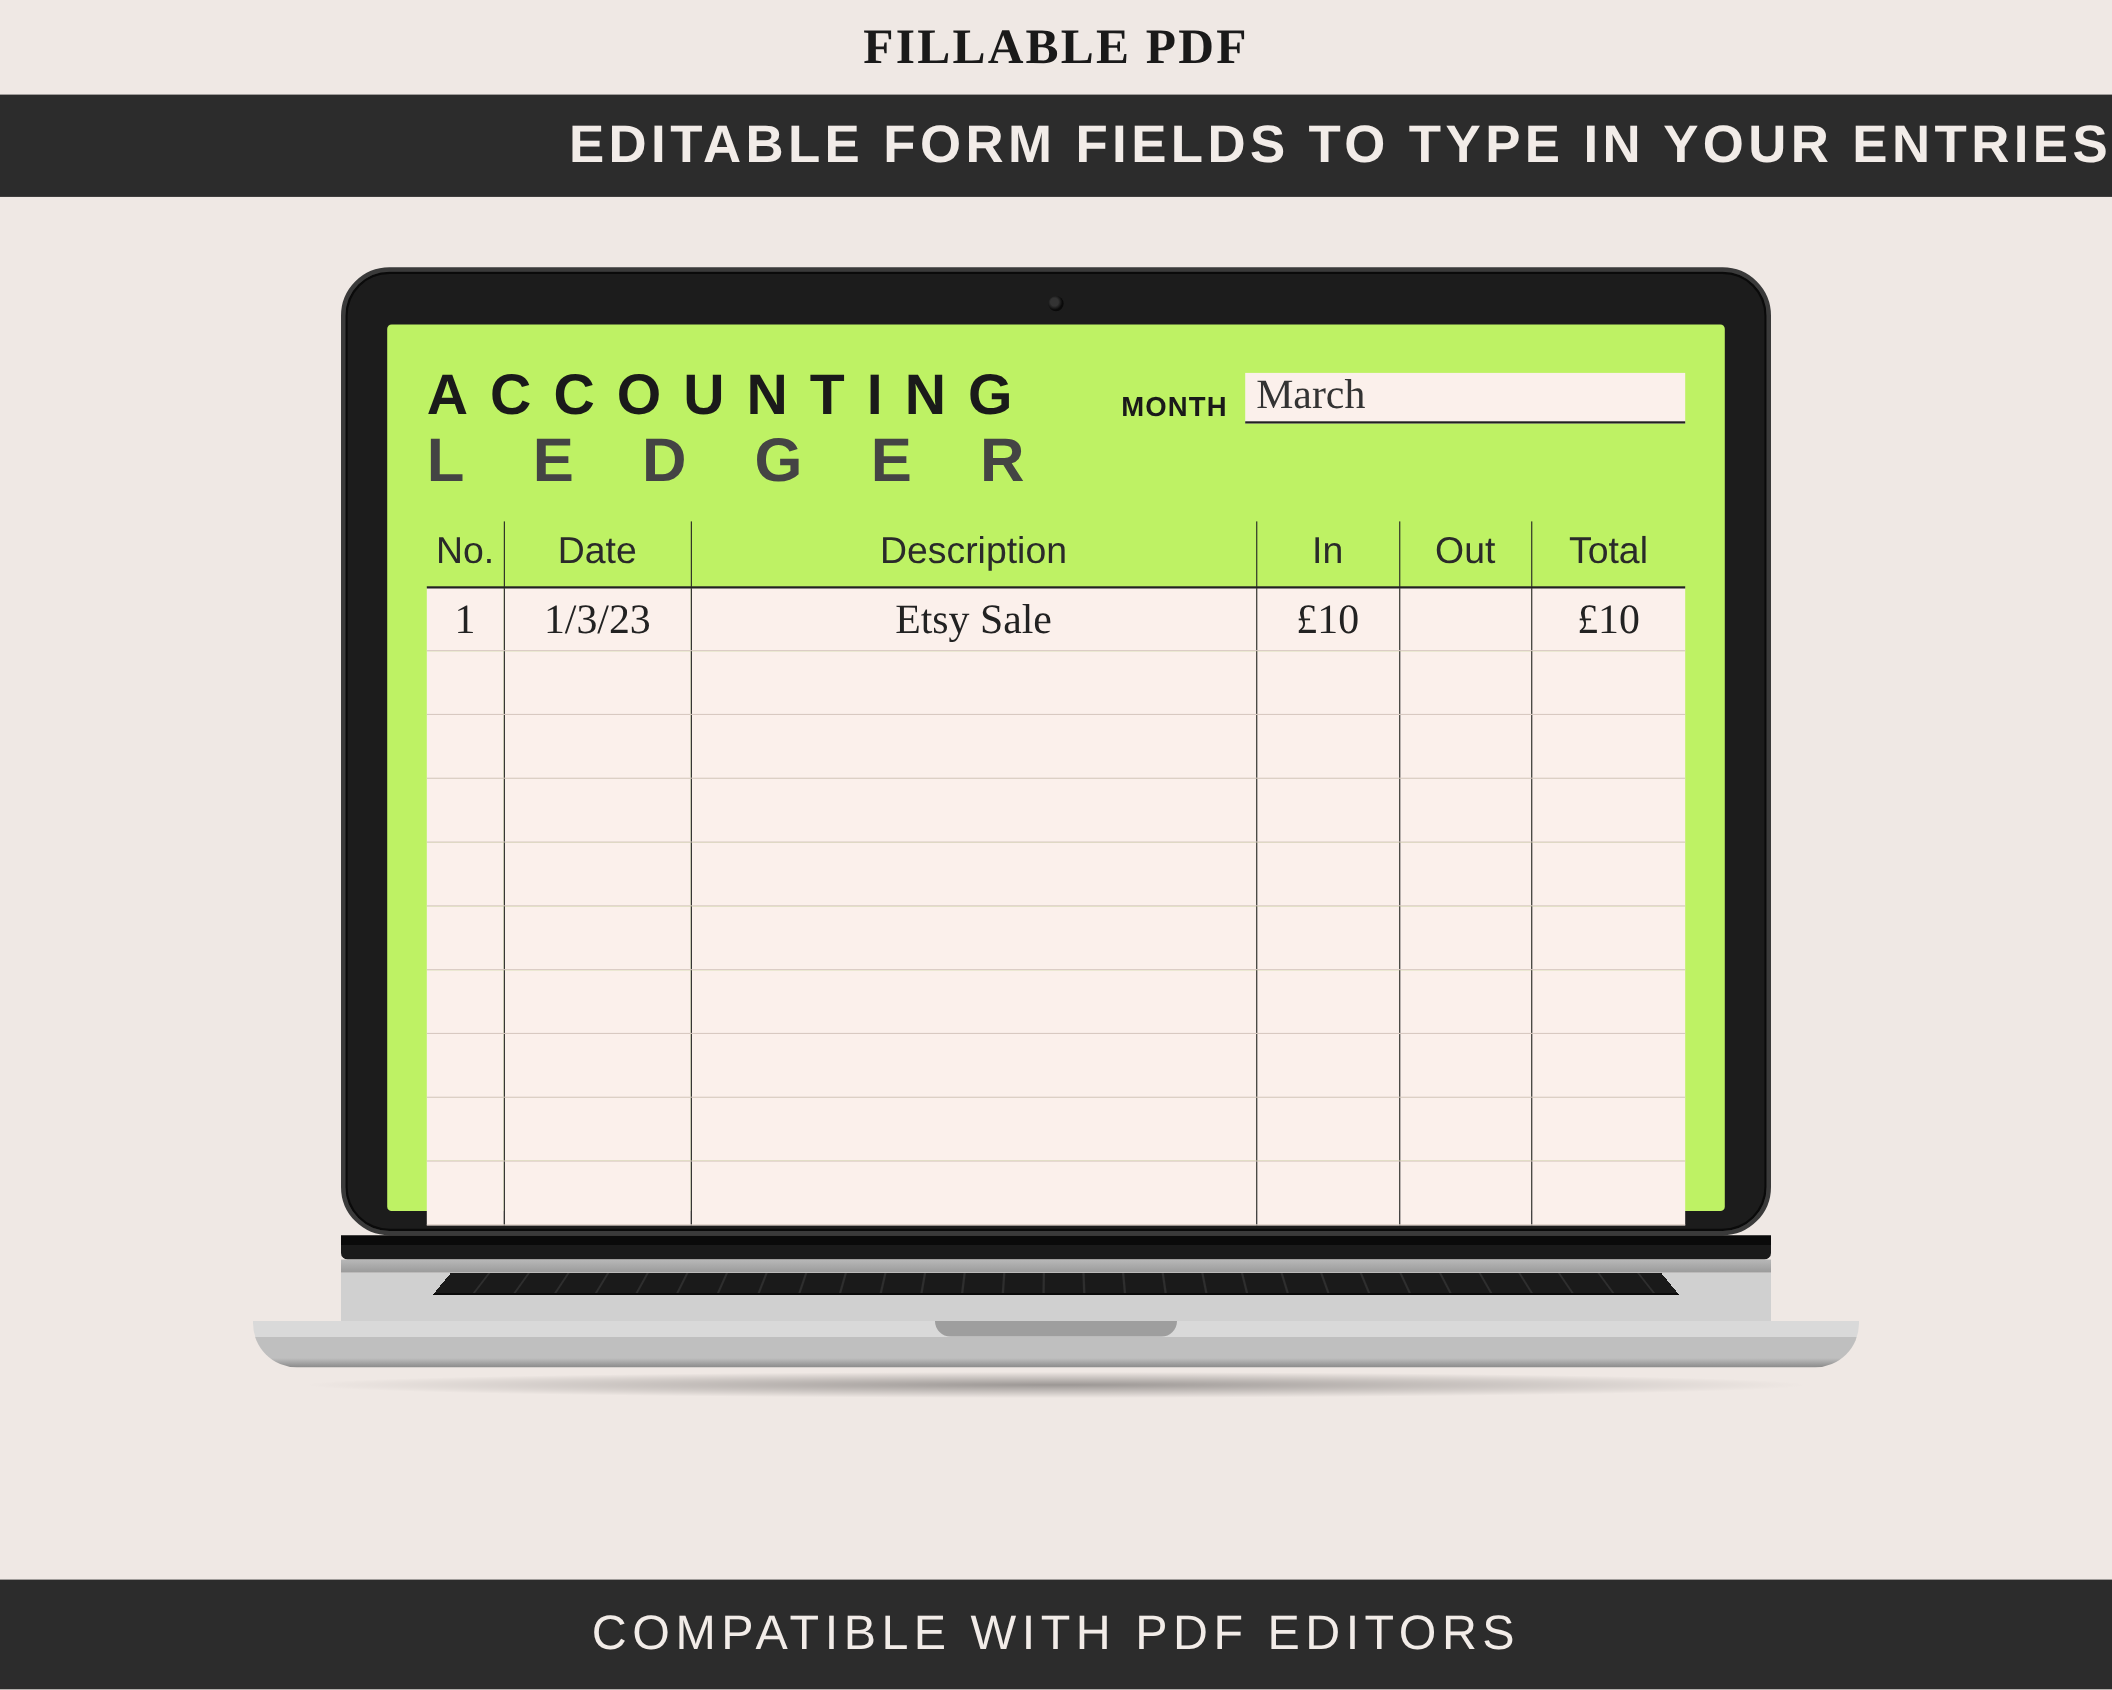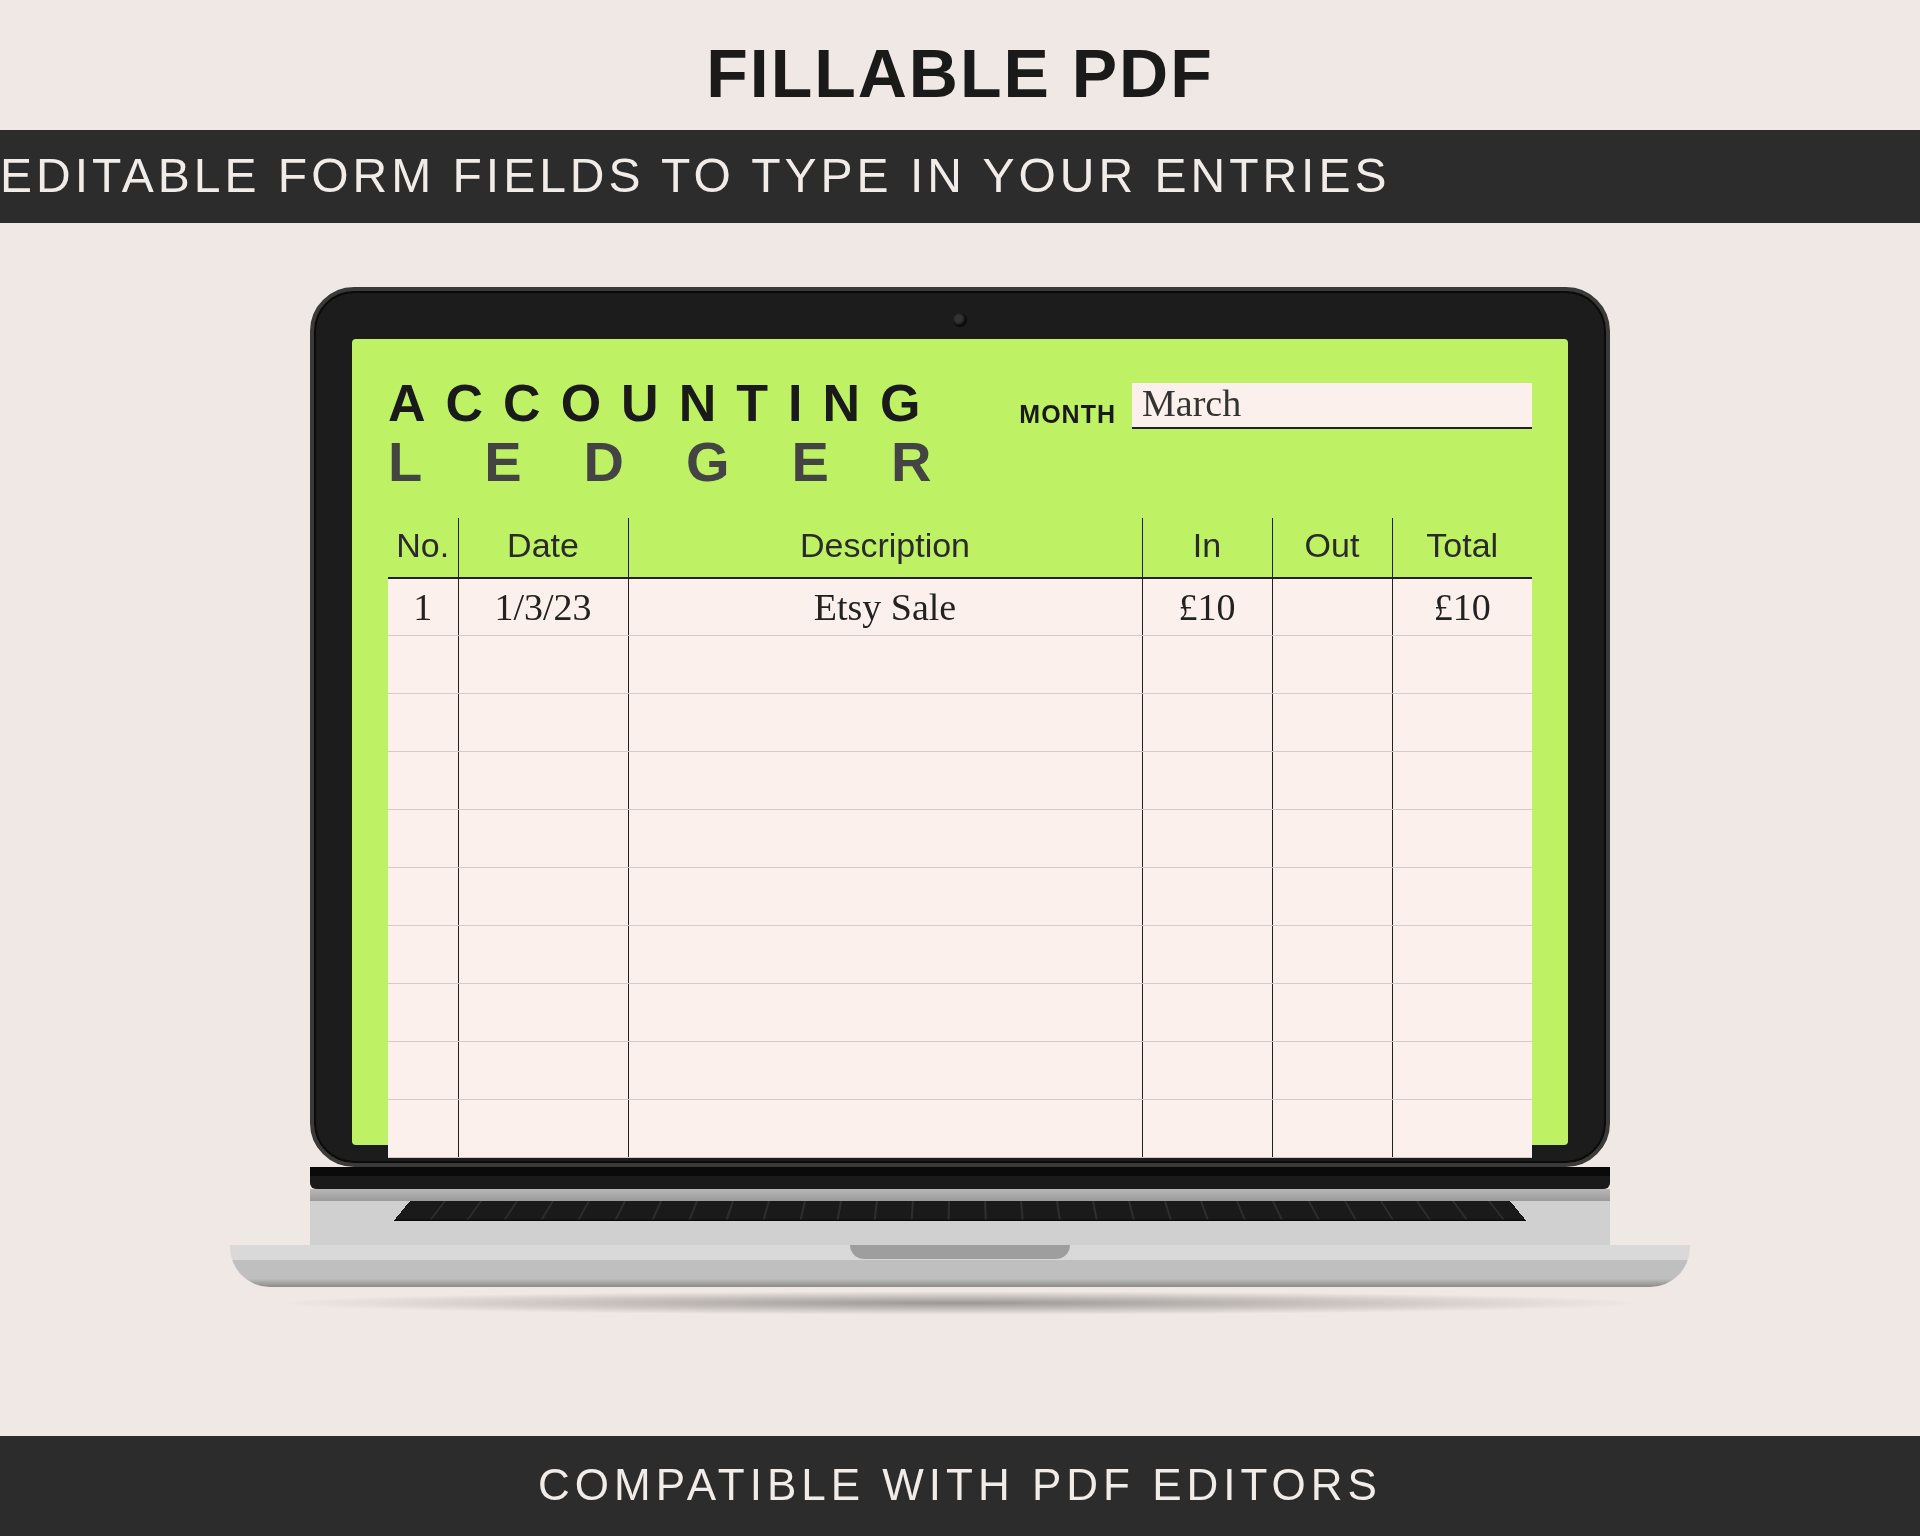--- a/index.html
+++ b/index.html
@@ -6,34 +6,35 @@
   body {
     width: 1920px;
     height: 1536px;
     background: #efe8e4;
     font-family: "Helvetica Neue", Arial, sans-serif;
     overflow: hidden;
     position: relative;
   }
   .title {
     text-align: center;
-    font-size: 68px;
+    font-size: 45px;
     font-weight: 900;
     letter-spacing: 2px;
     color: #1a1a1a;
-    padding-top: 34px;
+    padding-top: 16px;
     padding-bottom: 18px;
+    font-family: Liberation Serif, serif;
   }
   .banner-top {
     width: 100%;
     background: #2c2c2c;
     color: #f2ece8;
-    text-align: left;
+    text-align: right;
     font-size: 48px;
-    font-weight: 400;
+    font-weight: 700;
     letter-spacing: 4px;
     padding: 18px 0 20px 0;
   }
   .banner-bottom {
     position: absolute;
     left: 0; right: 0; bottom: 0;
     background: #2c2c2c;
     color: #f2ece8;
     text-align: center;
     font-size: 44px;

